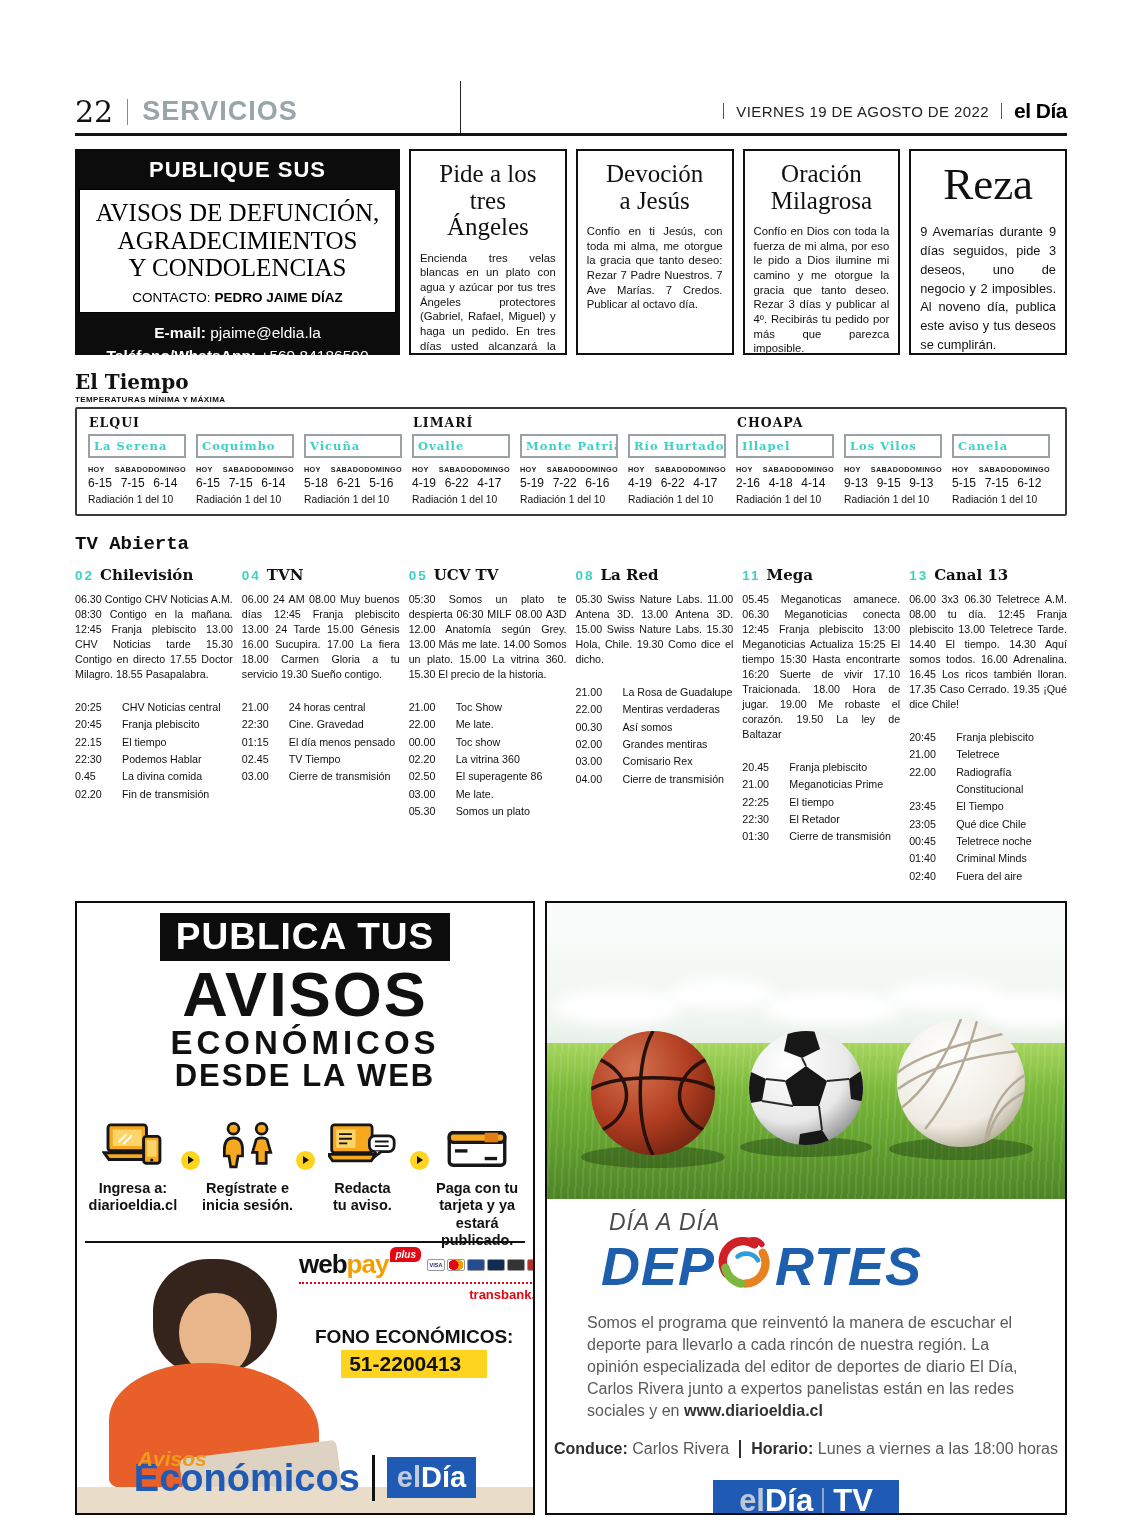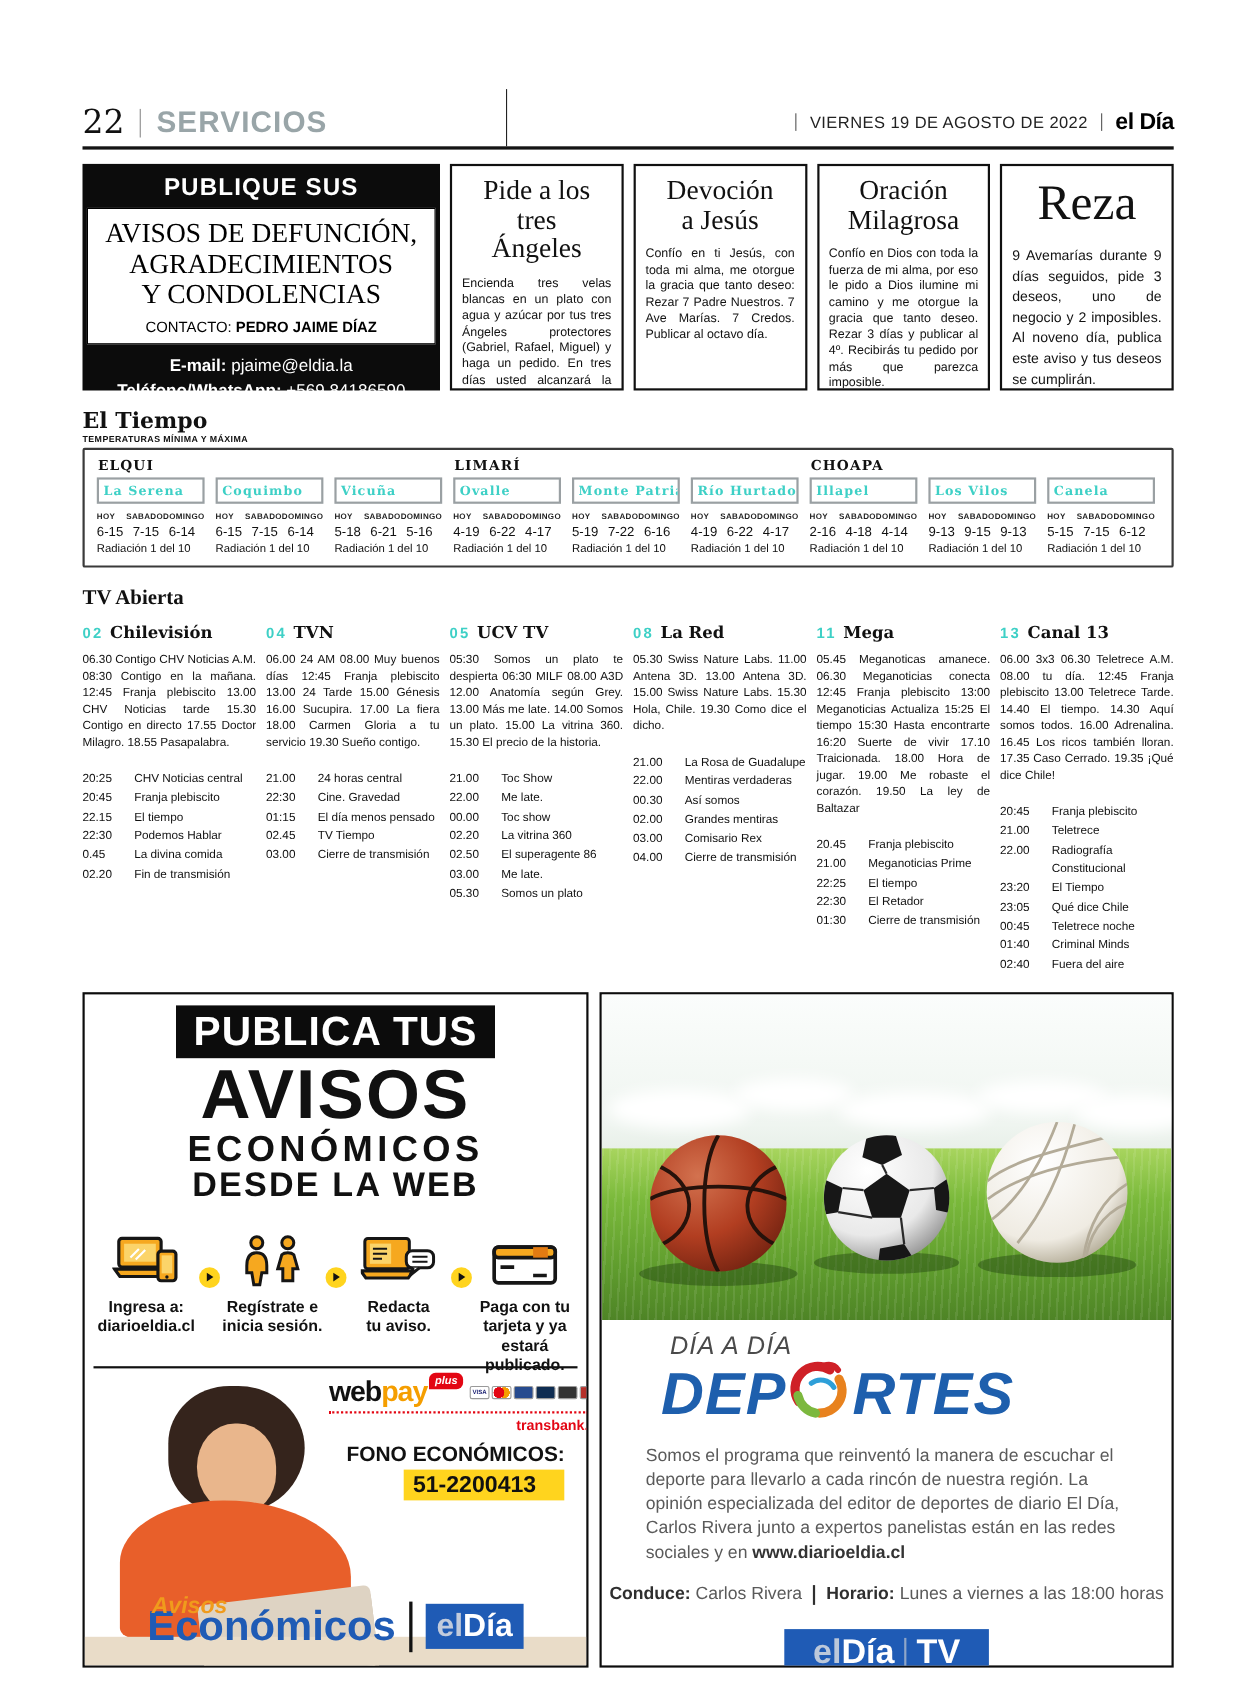--- a/index.html
+++ b/index.html
@@ -41,21 +41,21 @@
 .city{width:108px;padding:0 5px}
 .city-name{border:2px solid #9aa0a3;color:#3ed0c6;font-family:"DejaVu Serif",serif;font-weight:bold;
   font-size:11.5px;letter-spacing:1px;padding:3px 4px;white-space:nowrap;overflow:hidden;box-shadow:inset 0 0 0 1px #fff}
 .day-row,.temp-row{display:flex}
 .day-row{margin-top:7px}
 .day{flex:1;font-size:7.3px;letter-spacing:.3px;color:#222;font-weight:bold}
 .temp{flex:1;font-size:12px;margin-top:2px}
 .radiation{font-size:10.3px;margin-top:4px}
 
 .tv{margin-top:17px}
-.tv-title{font-family:Liberation Serif, serif;font-weight:bold;font-size:19px;margin-bottom:11px}
+.tv-title{font-family:Liberation Mono, monospace;font-weight:bold;font-size:19px;margin-bottom:11px}
 .tv-grid{display:flex;gap:9px}
 .channel{flex:1;min-width:0}
 .ch-head{margin-bottom:8px}
 .ch-num{color:#3ed0c6;font-weight:bold;font-size:13.5px;letter-spacing:2px;margin-right:6px}
 .ch-name{font-family:"DejaVu Serif",serif;font-weight:bold;font-size:15px}
 .ch-daytime{font-size:10.7px;line-height:1.4;text-align:justify}
 .ch-sched{margin-top:17px;font-size:10.7px}
 .s-row{display:flex;line-height:1.62}
 .s-time{width:38px;flex:none}
 .s-prog{flex:1;padding-left:9px}
@@ -86,21 +86,21 @@
 .wp-web{font-size:26px;font-weight:800;letter-spacing:-1px;line-height:1}
 .wp-pay{font-size:26px;font-weight:800;color:#f59e00;letter-spacing:-1px;line-height:1}
 .wp-plus{background:#e30613;color:#fff;font-size:10px;font-style:italic;font-weight:bold;padding:2px 5px;border-radius:6px 6px 6px 0;margin:-4px 0 0 2px}
 .cards{display:flex;gap:2px;margin:8px 0 0 6px}
 .card{width:18px;height:12px;border:1px solid #999;border-radius:2px;background:#fff;font-size:5.5px;display:flex;align-items:center;justify-content:center;font-weight:bold;color:#1a1f71;overflow:hidden}
 .card.mc{background:radial-gradient(circle at 35% 50%,#e30613 0 42%,transparent 44%),radial-gradient(circle at 65% 50%,#f59e00 0 42%,transparent 44%),#fff}
 .card.c3{background:#274b8f}.card.c4{background:#0f2d52}.card.c5{background:#333}
 .card.c6{background:linear-gradient(90deg,#b5302a 50%,#e8e8e8 50%)}
 .wp-dots{border-top:2px dotted #e30613;margin-top:5px}
 .wp-trans{text-align:right;color:#e30613;font-size:13px;margin-top:3px;font-weight:bold}
-.fono{position:absolute;left:238px;top:408px;text-align:right;z-index:2}
+.fono{position:absolute;left:238px;top:423px;text-align:center;z-index:2}
 .fono-label{font-size:19px;font-weight:800}
 .fono-num{display:inline-block;background:#ffd41e;font-size:21px;font-weight:800;padding:2px 26px 2px 8px;margin-top:2px}
 .econ-footer{position:absolute;left:0;right:0;bottom:12px;display:flex;justify-content:center;align-items:center;gap:12px;z-index:3}
 .ef-wrap{position:relative}
 .ef-avisos{position:absolute;left:4px;top:-12px;color:#f09b1c;font-size:21px;font-weight:800;font-style:italic}
 .ef-econ{color:#1f5bb5;font-size:38px;font-weight:800;line-height:1}
 .ef-bar{width:3px;height:46px;background:#111}
 .ef-brand{background:#1f5bb5;color:#fff;font-size:29px;font-weight:800;padding:6px 10px;line-height:1}
 .ef-brand .el{color:#c2cbdc;font-weight:700}
 
@@ -491,21 +491,21 @@
             </div>
             <div class="s-row">
     <span class="s-time">21.00</span>
     <span class="s-prog">Teletrece</span>
             </div>
             <div class="s-row">
     <span class="s-time">22.00</span>
     <span class="s-prog">Radiografía Constitucional</span>
             </div>
             <div class="s-row">
-    <span class="s-time">23:20</span>
+    <span class="s-time">23:45</span>
     <span class="s-prog">El Tiempo</span>
             </div>
             <div class="s-row">
     <span class="s-time">23:05</span>
     <span class="s-prog">Qué dice Chile</span>
             </div>
             <div class="s-row">
     <span class="s-time">00:45</span>
     <span class="s-prog">Teletrece noche</span>
             </div>

